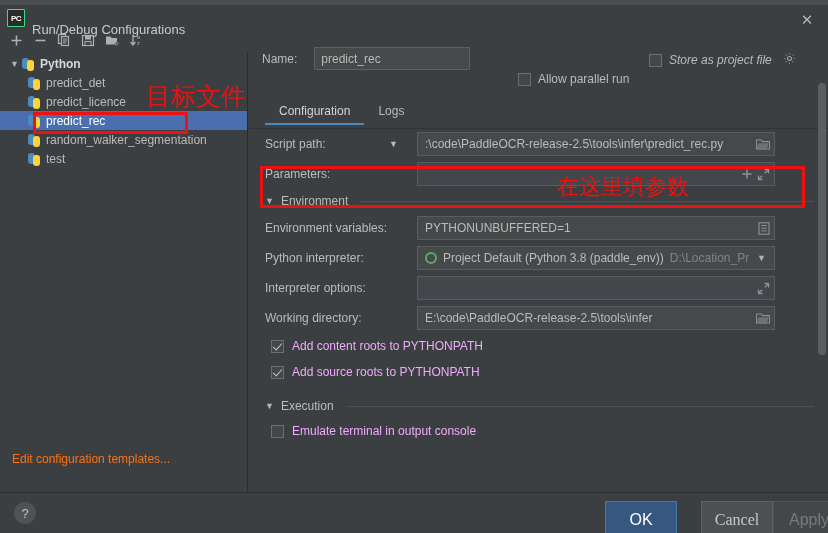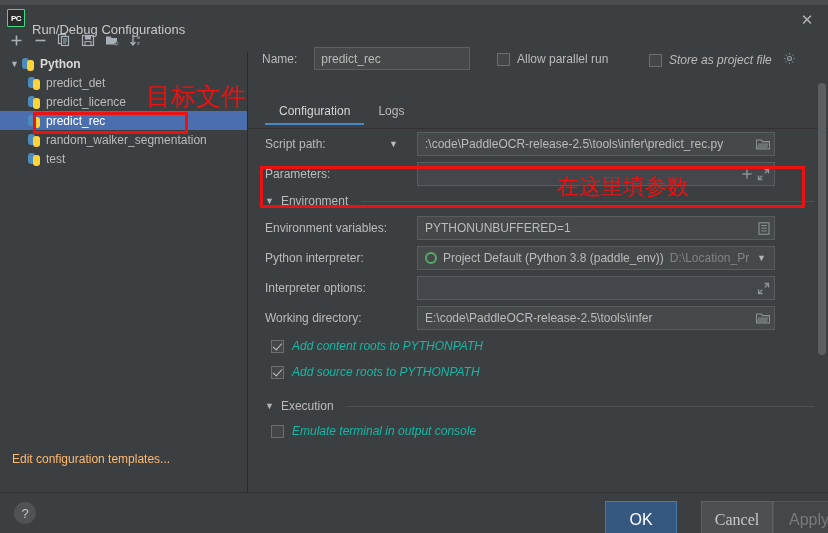--- a/index.html
+++ b/index.html
@@ -97,21 +97,21 @@
   }
   .tree-row .py-icon::before { background: #4b8bbe; left: 1px; top: 1px; }
   .tree-row .py-icon::after  { background: #ffd43b; left: 6px; top: 3px; }
   .tree-row .label { font-size: 12px; color: #bbbbbb; }
   .tree-row.root .label { color: #d8d8d8; font-weight: bold; }
   .tree-row.selected .label { color: #ffffff; }
   .tree-row.child { padding-left: 27px; }
 
   .edit-templates {
     position: absolute; left: 12px; bottom: 26px;
-    color: #fdba74; font-size: 12px; cursor: pointer;
+    color: #f97316; font-size: 12px; cursor: pointer;
   }
 
   
   .right-panel {
     position: absolute; left: 249px; top: 33px;
     width: 579px; height: 459px;
     background: #3c3f41;
   }
 
   .name-row {
@@ -209,21 +209,21 @@
     gap: 7px;
   }
   .section .caret { color: #b0b4b6; font-size: 9px; }
   .section .sec-title { font-size: 12px; color: #bbbbbb; white-space: nowrap; }
   .section .sec-line { flex: 1 1 auto; height: 1px; background: #4e5254; margin-left: 6px; margin-right: 14px; }
 
   .cb-row {
     display: flex; align-items: center; gap: 8px;
     height: 26px; padding-left: 22px; cursor: pointer;
   }
-  .cb-row .cb-label { font-size: 12px; color: #14b8a6; font-style: italic; }
+  .cb-row .cb-label { font-size: 12px; color: #f0abfc; }
 
   .interp-dot {
     width: 12px; height: 12px; border-radius: 50%;
     border: 2px solid #59a869; flex: none; margin-right: 6px;
   }
   .dim { color: #808386; }
 
   
   .vscroll {
     position: absolute; right: 2px; top: 50px;
@@ -371,21 +371,21 @@
     <div class="edit-templates">Edit configuration templates...</div>
   </div>
 
   <div class="right-panel">
 
     <div class="name-row">
       <span class="field-label">Name:</span>
       <span class="txt-input" id="name-input">predict_rec</span>
     </div>
 
-    <div class="chk-row" style="left:248px;">
+    <div class="chk-row" style="left:269px;margin-top:20px;">
       <span class="chkbox"></span>
       <span class="cb-label">Allow parallel run</span>
     </div>
 
     <div class="chk-row" style="left:400px;font-style:italic;">
       <span class="chkbox"></span>
       <span class="cb-label">Store as project file</span>
       <span class="gear-icon">
         <svg width="13" height="13" viewBox="0 0 16 16">
           <circle cx="8" cy="8" r="2.4" fill="none" stroke="#9aa0a4" stroke-width="1.4"></circle>

